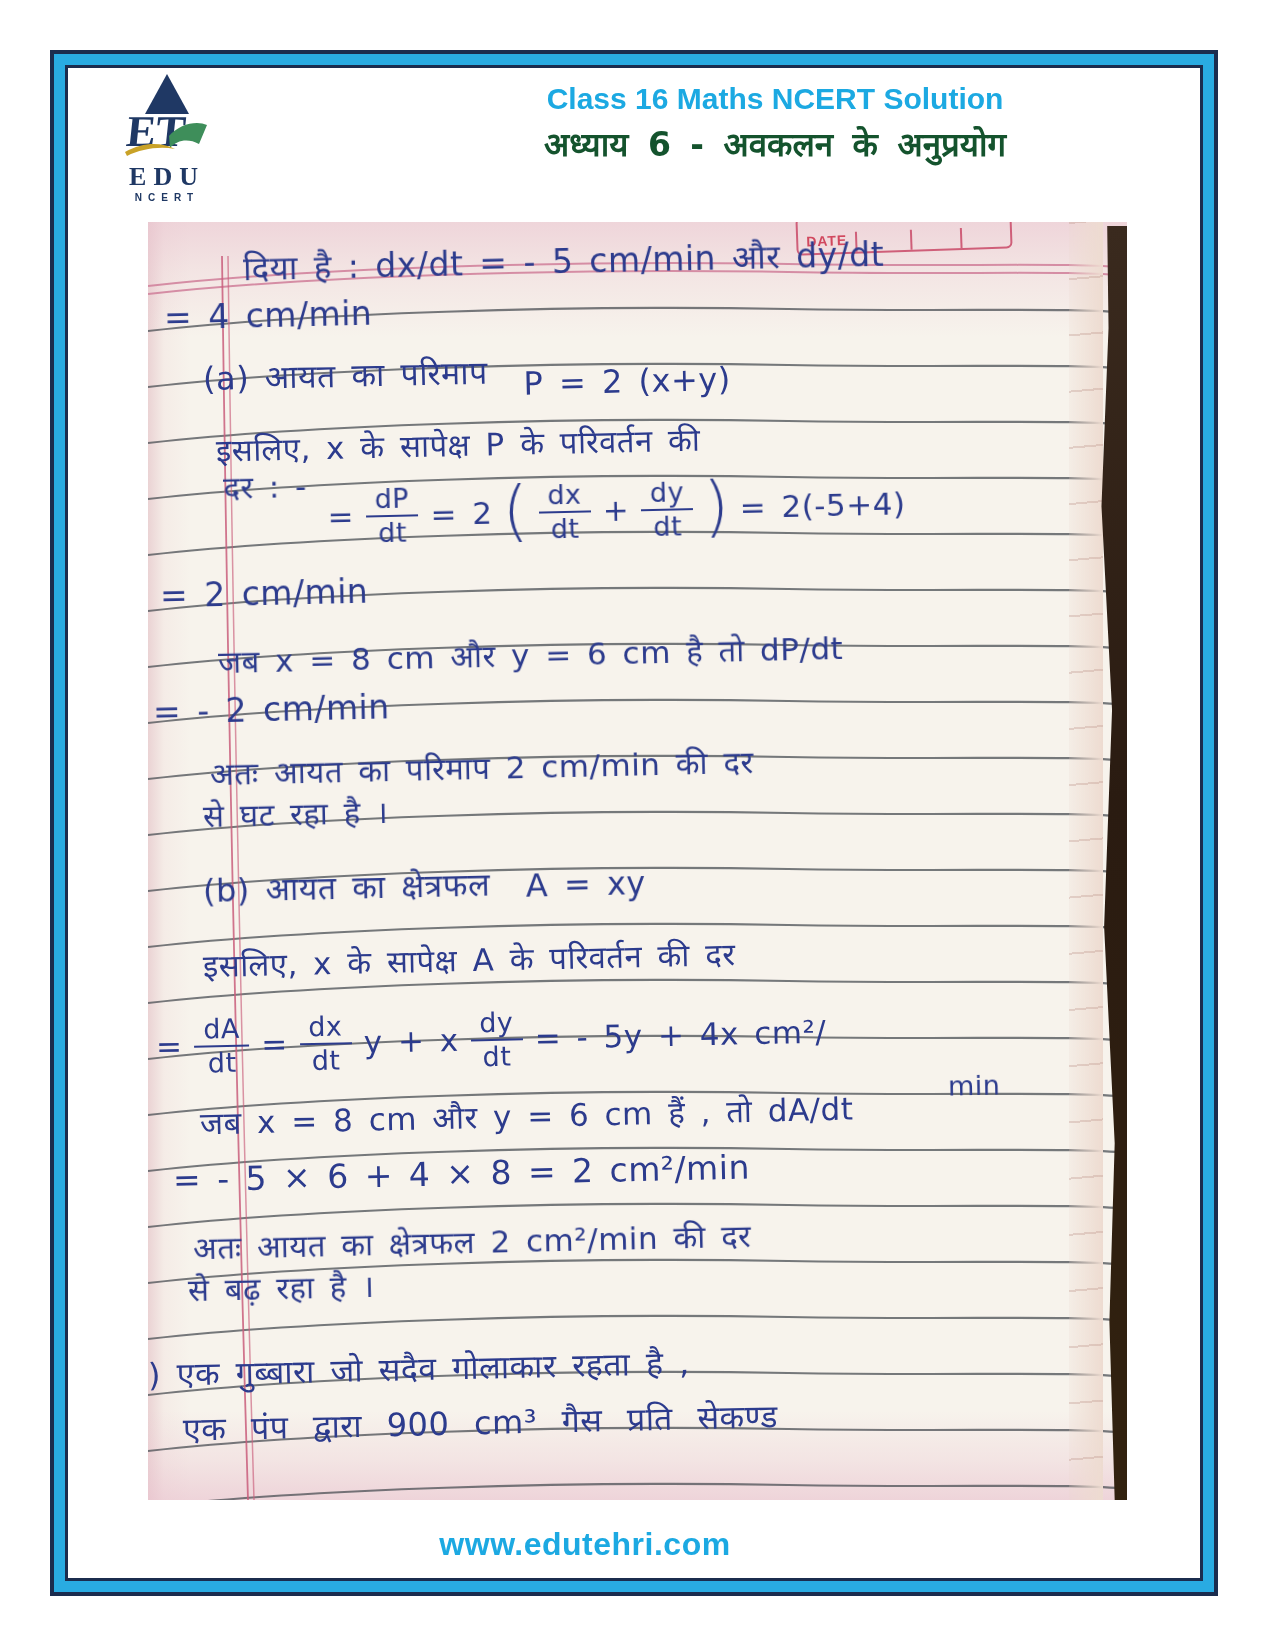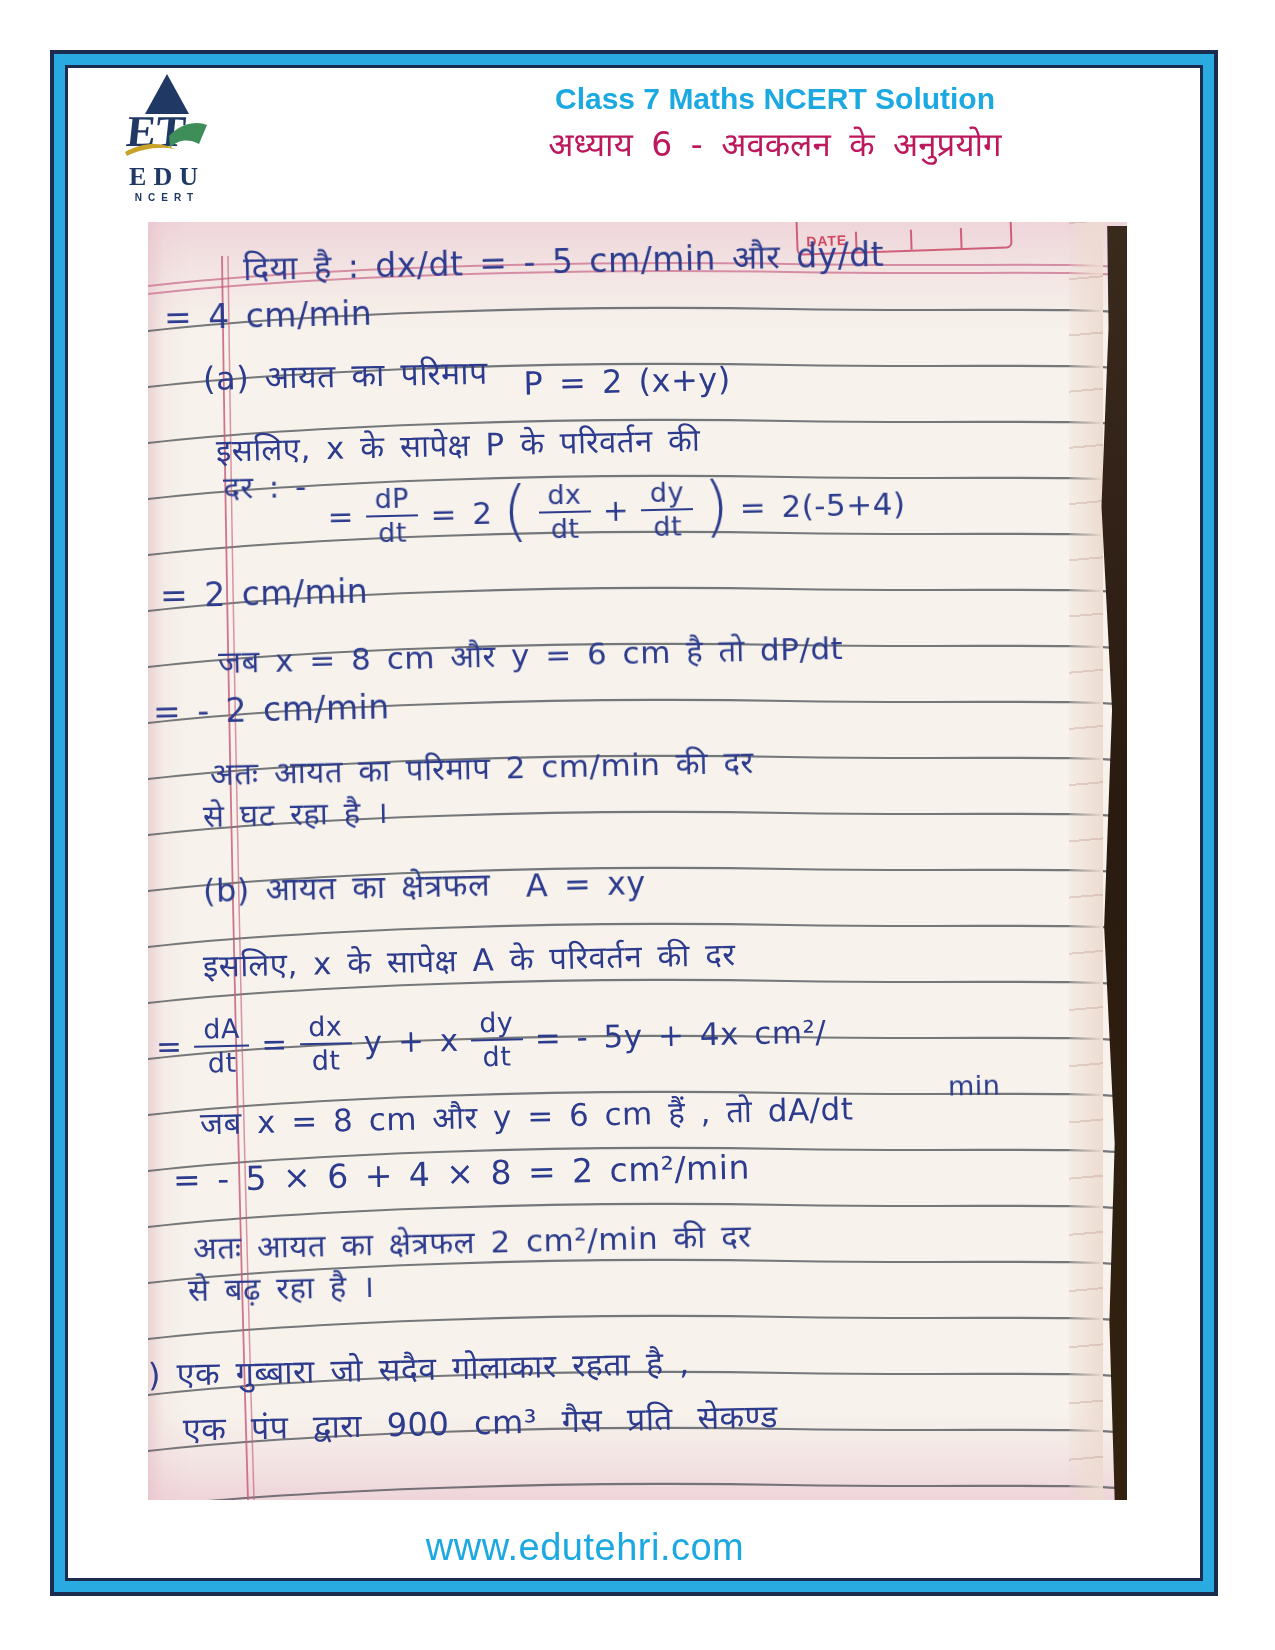--- a/index.html
+++ b/index.html
@@ -25,21 +25,21 @@
     font-size:26px;letter-spacing:7px;line-height:1;margin-top:-4px;
   }
   .logo-sub{
     font-family:"Liberation Sans",sans-serif;font-weight:bold;color:#1f3864;
     font-size:10px;letter-spacing:6px;line-height:1;margin-top:3px;
   }
   
   .titles{position:absolute;left:357px;top:14px;width:700px;text-align:center;}
   .title{color:#1ca9e2;font-weight:bold;font-size:30px;line-height:1.1;}
   .subtitle{
-    color:#be185d;font-weight:normal;font-size:33px;line-height:1.1;margin-top:12px;
+    color:#14532d;font-weight:bold;font-size:33px;line-height:1.1;margin-top:12px;
     word-spacing:8px;font-family:"DejaVu Sans","Liberation Sans",sans-serif;
   }
   
   .photo{
     position:absolute;left:80px;top:154px;width:979px;height:1278px;overflow:hidden;
     background:
       linear-gradient(180deg, rgba(233,193,206,.60) 0%, rgba(233,193,206,.28) 4%, rgba(233,193,206,0) 9%),
       linear-gradient(0deg,  rgba(233,193,206,.62) 0%, rgba(233,193,206,.30) 3%, rgba(233,193,206,0) 7%),
       linear-gradient(90deg, rgba(224,184,192,.55) 0px, rgba(240,222,220,.35) 16px, rgba(240,222,220,0) 42px),
       #f7f3ec;
@@ -79,21 +79,21 @@
       linear-gradient(90deg, rgba(236,216,206,.2), #eddbd0);
   }
   .darkEdge{
     position:absolute;right:0;top:4px;width:44px;height:1274px;
     background:linear-gradient(180deg,#3a2a1e 0%,#2a1b11 45%,#32220f 100%);
     clip-path:polygon(55% 0,100% 0,100% 100%,72% 100%,60% 86%,72% 72%,48% 55%,66% 38%,42% 22%,58% 8%);
   }
   
   .footer{
     position:absolute;left:317px;top:1458px;width:400px;text-align:center;
-    color:#1ca9e2;font-weight:normal;font-size:38px;letter-spacing:.5px;cursor:pointer;
+    color:#1ca9e2;font-weight:bold;font-size:32px;letter-spacing:.5px;cursor:pointer;
   }
 </style>
 </head>
 <body>
 
 <div class="frame-outer">
  <div class="frame-blue">
   <div class="frame-inner">
 
     <div class="logo">
@@ -101,21 +101,21 @@
         <polygon points="52,2 74,42 30,42" fill="#1f3864"></polygon>
         <text x="18" y="74" font-family="Liberation Serif, serif" font-weight="bold" font-size="44" fill="#1f3864" transform="skewX(-6)">ET</text>
         <path d="M54,64 C64,52 82,48 92,53 L84,72 C73,66 62,68 55,76 Z" fill="#3e8e5a"></path>
         <path d="M10,80 C28,70 46,70 60,77 C44,74 26,77 12,84 Z" fill="#c9a227"></path>
       </svg>
       <div class="logo-name">EDU</div>
       <div class="logo-sub">NCERT</div>
     </div>
 
     <div class="titles">
-      <div class="title">Class 7 Maths NCERT Solution</div>
+      <div class="title">Class 16 Maths NCERT Solution</div>
       <div class="subtitle">अध्याय 6 - अवकलन के अनुप्रयोग</div>
     </div>
 
     <div class="photo">
 
       <svg class="rules" width="979" height="1278" viewBox="0 0 979 1278" preserveAspectRatio="none">
         <defs>
           <path id="rl" d="M0,24 C160,6 420,-2 640,2 C810,5 930,0 979,6" fill="none"></path>
         </defs>
         <g stroke="#50545a" stroke-width="2.2" opacity="0.78">

